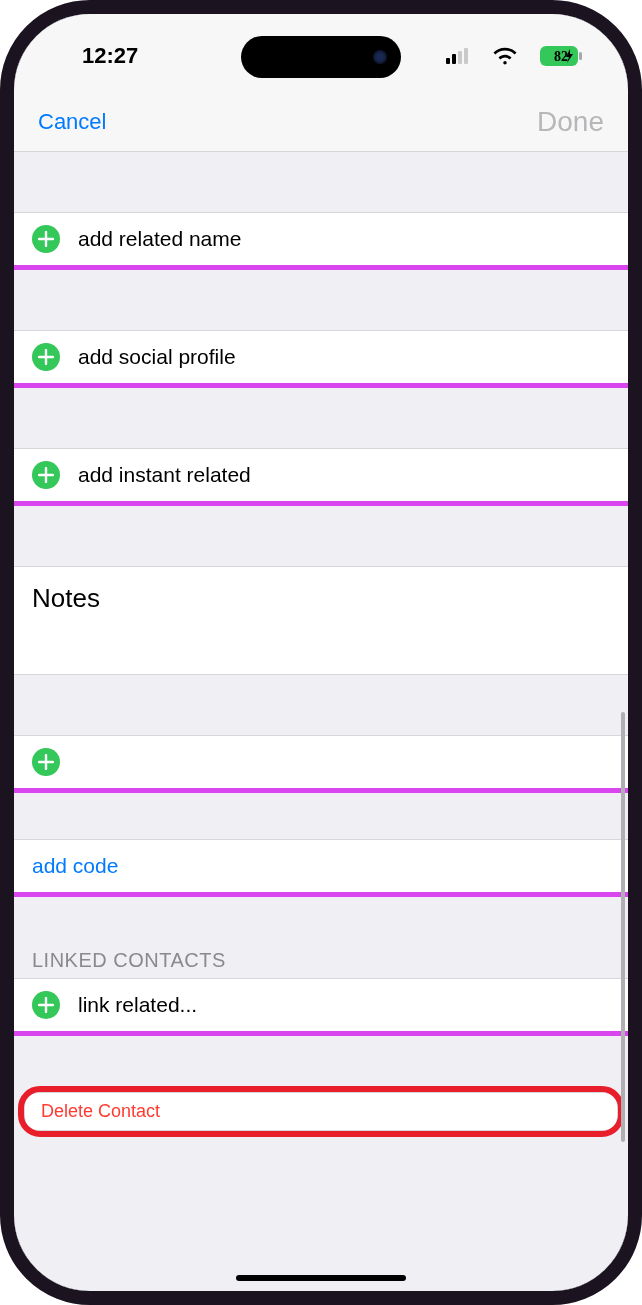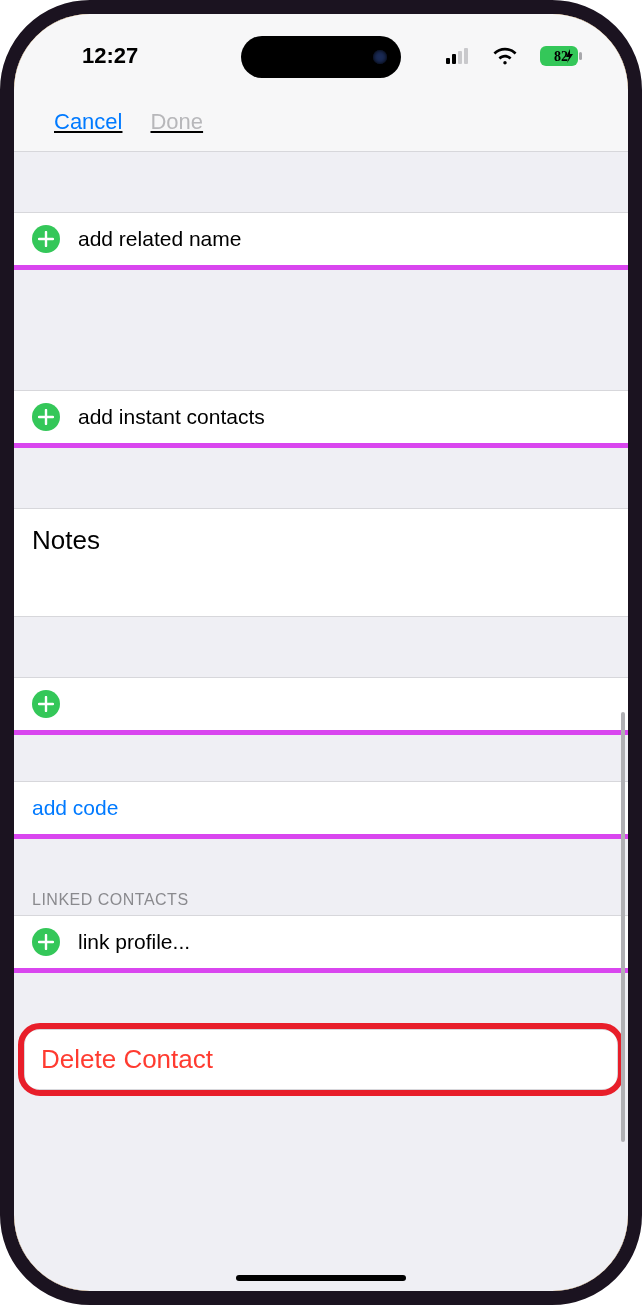--- a/index.html
+++ b/index.html
@@ -16,21 +16,21 @@
     background: #fff;
     position: relative;
     border: 14px solid #1b1320;
     border-radius: 90px;
     box-shadow: inset 0 0 0 2px #3a3340;
     overflow: hidden;
   }
   .screen {
     position: absolute;
     inset: 0;
-    background: #a16207;
+    background: #0f172a;
     border-radius: 12px;
     overflow: hidden;
     display: flex;
     flex-direction: column;
   }
 
   
   .island {
     position: absolute;
     top: 22px;
@@ -79,27 +79,26 @@
     margin-top: 6px;
   }
   .status-right svg { display: block; }
 
   
   .nav-bar {
     height: 60px;
     background: #f7f7f8;
     display: flex;
     align-items: center;
-    justify-content: flex-start;
-    padding: 0 40px;
+    justify-content: space-between;
+    padding: 0 24px;
     border-bottom: 1px solid #d7d7db;
-    text-decoration: underline;
   }
   .nav-cancel { color: #007aff; font-size: 22px; }
-  .nav-done { color: #b7b7ba; font-size: 22px; margin-left: 28px; }
+  .nav-done { color: #b7b7ba; font-size: 28px; margin-left: 28px; }
 
   
   .content {
     flex: 1;
     overflow: hidden;
     background: #efeff4;
     position: relative;
   }
   .spacer { height: 60px; }
   .spacer-sm { height: 46px; }
@@ -136,36 +135,36 @@
     border-bottom: 1px solid #d7d7db;
     padding: 16px 18px 60px 18px;
     font-size: 26px;
     color: #000;
   }
 
   .addfield-cell { color: #007aff; }
 
   .section-header {
     padding: 6px 6px 6px 18px;
-    font-size: 16px;
+    font-size: 20px;
     letter-spacing: 0.5px;
     color: #8a8a8e;
     text-transform: uppercase;
   }
 
   .delete-wrap {
     margin: 0 10px;
     position: relative;
   }
   .delete-cell {
     background: #fff;
     border: 1px solid #d7d7db;
     border-radius: 14px;
-    padding: 14px 16px;
-    font-size: 26px;
+    padding: 8px 16px;
+    font-size: 18px;
     color: #ff3b30;
   }
   .delete-highlight {
     position: absolute;
     inset: -6px;
     border: 6px solid #e81e2a;
     border-radius: 22px;
     pointer-events: none;
   }
 
@@ -240,30 +239,38 @@
         <span class="add-icon">
           <svg width="16" height="16" viewBox="0 0 16 16">
               <path d="M8 1v14M1 8h14" stroke="#fff" stroke-width="2.4" stroke-linecap="round"></path>
             </svg>
         </span>
         <span class="label">add related name</span>
       </div>
 
       <div class="spacer"></div>
 
-
-      <div class="spacer"></div>
-
-      <div class="cell">
-        <span class="add-icon">
-          <svg width="16" height="16" viewBox="0 0 16 16">
-              <path d="M8 1v14M1 8h14" stroke="#fff" stroke-width="2.4" stroke-linecap="round"></path>
-            </svg>
-        </span>
-        <span class="label">add instant contacts</span>
+      <div class="cell">
+        <span class="add-icon">
+          <svg width="16" height="16" viewBox="0 0 16 16">
+              <path d="M8 1v14M1 8h14" stroke="#fff" stroke-width="2.4" stroke-linecap="round"></path>
+            </svg>
+        </span>
+        <span class="label">add social profile</span>
+      </div>
+
+      <div class="spacer"></div>
+
+      <div class="cell">
+        <span class="add-icon">
+          <svg width="16" height="16" viewBox="0 0 16 16">
+              <path d="M8 1v14M1 8h14" stroke="#fff" stroke-width="2.4" stroke-linecap="round"></path>
+            </svg>
+        </span>
+        <span class="label">add instant related</span>
       </div>
 
       <div class="spacer"></div>
 
       <div class="notes-cell">
         <span>Notes</span>
       </div>
 
       <div class="spacer"></div>
 
@@ -284,21 +291,21 @@
       <div class="spacer-sm"></div>
 
       <div class="section-header">LINKED CONTACTS</div>
 
       <div class="cell">
         <span class="add-icon">
           <svg width="16" height="16" viewBox="0 0 16 16">
               <path d="M8 1v14M1 8h14" stroke="#fff" stroke-width="2.4" stroke-linecap="round"></path>
             </svg>
         </span>
-        <span class="label">link profile...</span>
+        <span class="label">link related...</span>
       </div>
 
       <div class="spacer-med"></div>
 
       <div class="delete-wrap">
         <div class="delete-cell">
           <span>Delete Contact</span>
         </div>
         <div class="delete-highlight"></div>
       </div>

